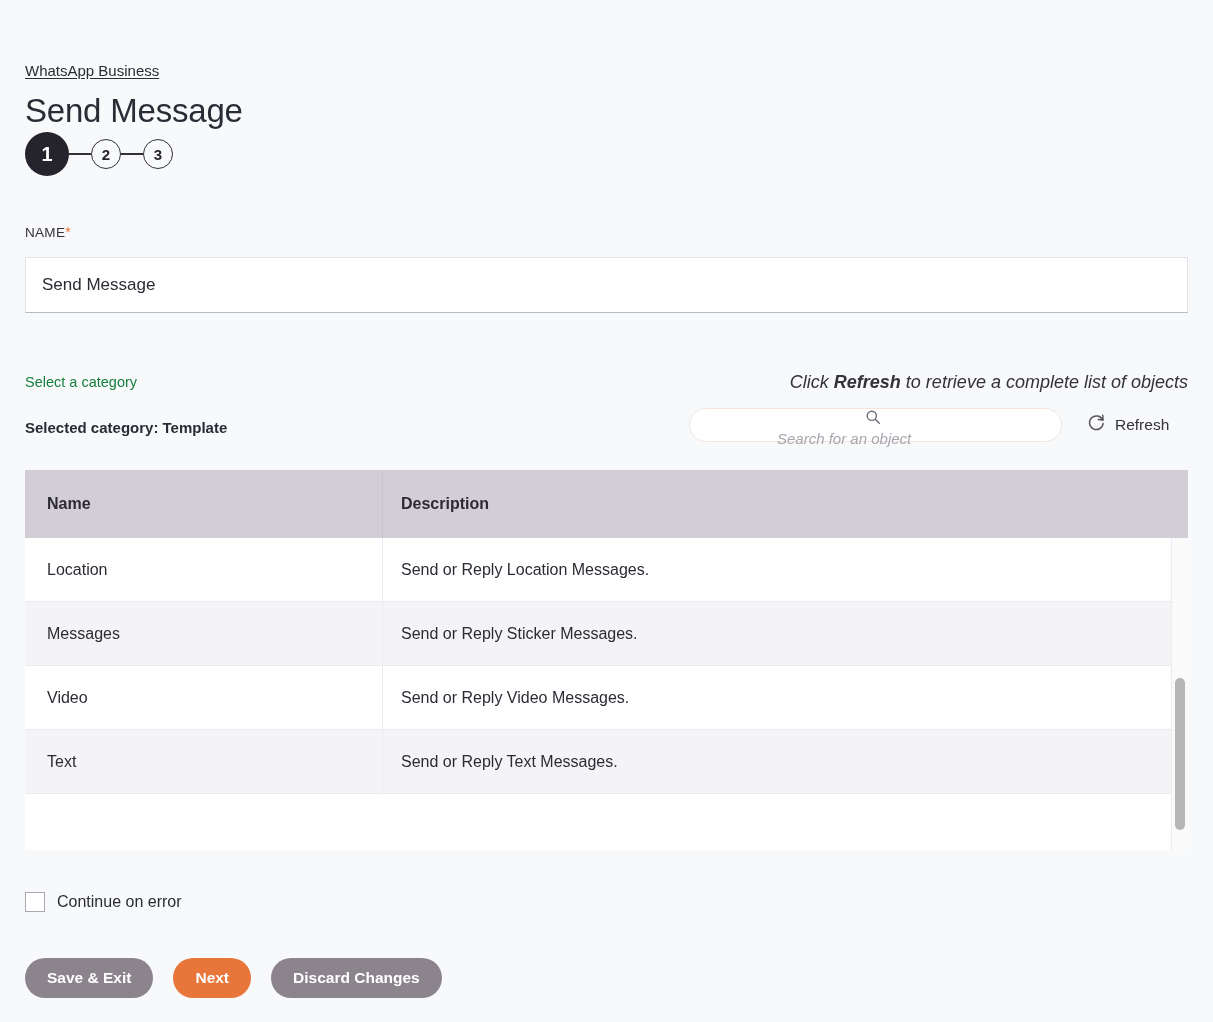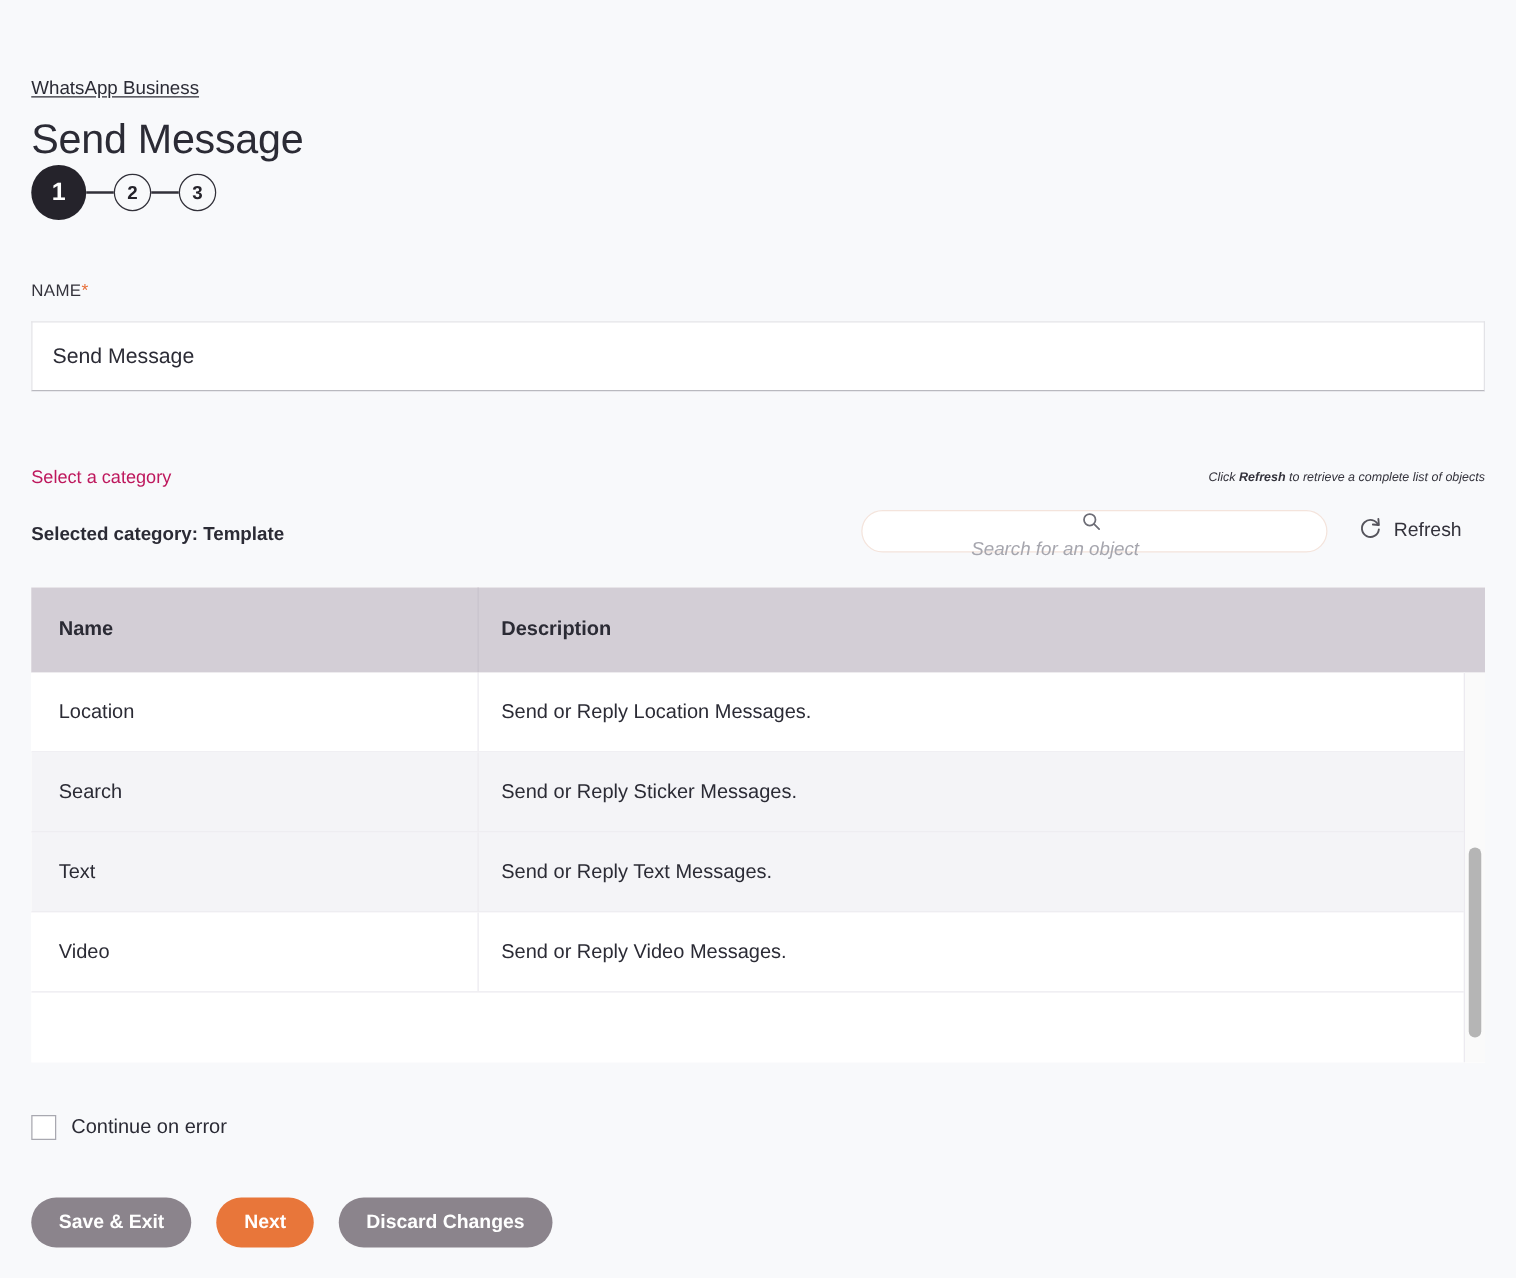--- a/index.html
+++ b/index.html
@@ -120,27 +120,27 @@
     outline: none;
   }
 
   
   .select-category {
     position: absolute;
     left: 25px;
     top: 373px;
     font-size: 14.5px;
     line-height: 19px;
-    color: #be185d;
+    color: #15803d;
   }
   .refresh-hint {
     position: absolute;
     right: 25px;
     top: 373px;
-    font-size: 10px;
+    font-size: 18px;
     line-height: 19px;
     font-style: italic;
     color: #33323b;
     white-space: nowrap;
   }
   .refresh-hint b { font-weight: 700; font-style: italic; }
 
   .selected-category {
     position: absolute;
     left: 25px;
@@ -375,35 +375,35 @@
       <div class="th col-desc">Description</div>
     </div>
     <div class="tbody">
 
       <div class="trow odd">
         <div class="td col-name">Location</div>
         <div class="td col-desc">Send or Reply Location Messages.</div>
       </div>
 
       <div class="trow even">
-        <div class="td col-name">Search</div>
+        <div class="td col-name">Messages</div>
         <div class="td col-desc">Send or Reply Sticker Messages.</div>
       </div>
 
+
+      <div class="trow odd">
+        <div class="td col-name">Video</div>
+        <div class="td col-desc">Send or Reply Video Messages.</div>
+      </div>
 
       <div class="trow even">
         <div class="td col-name">Text</div>
         <div class="td col-desc">Send or Reply Text Messages.</div>
       </div>
 
-      <div class="trow odd">
-        <div class="td col-name">Video</div>
-        <div class="td col-desc">Send or Reply Video Messages.</div>
-      </div>
-
       <div class="vscroll-track">
         <div class="vscroll-thumb"></div>
       </div>
     </div>
   </div>
 
   <div class="checkbox-row">
     <span class="checkbox-box"></span>
     <span class="checkbox-label">Continue on error</span>
   </div>

